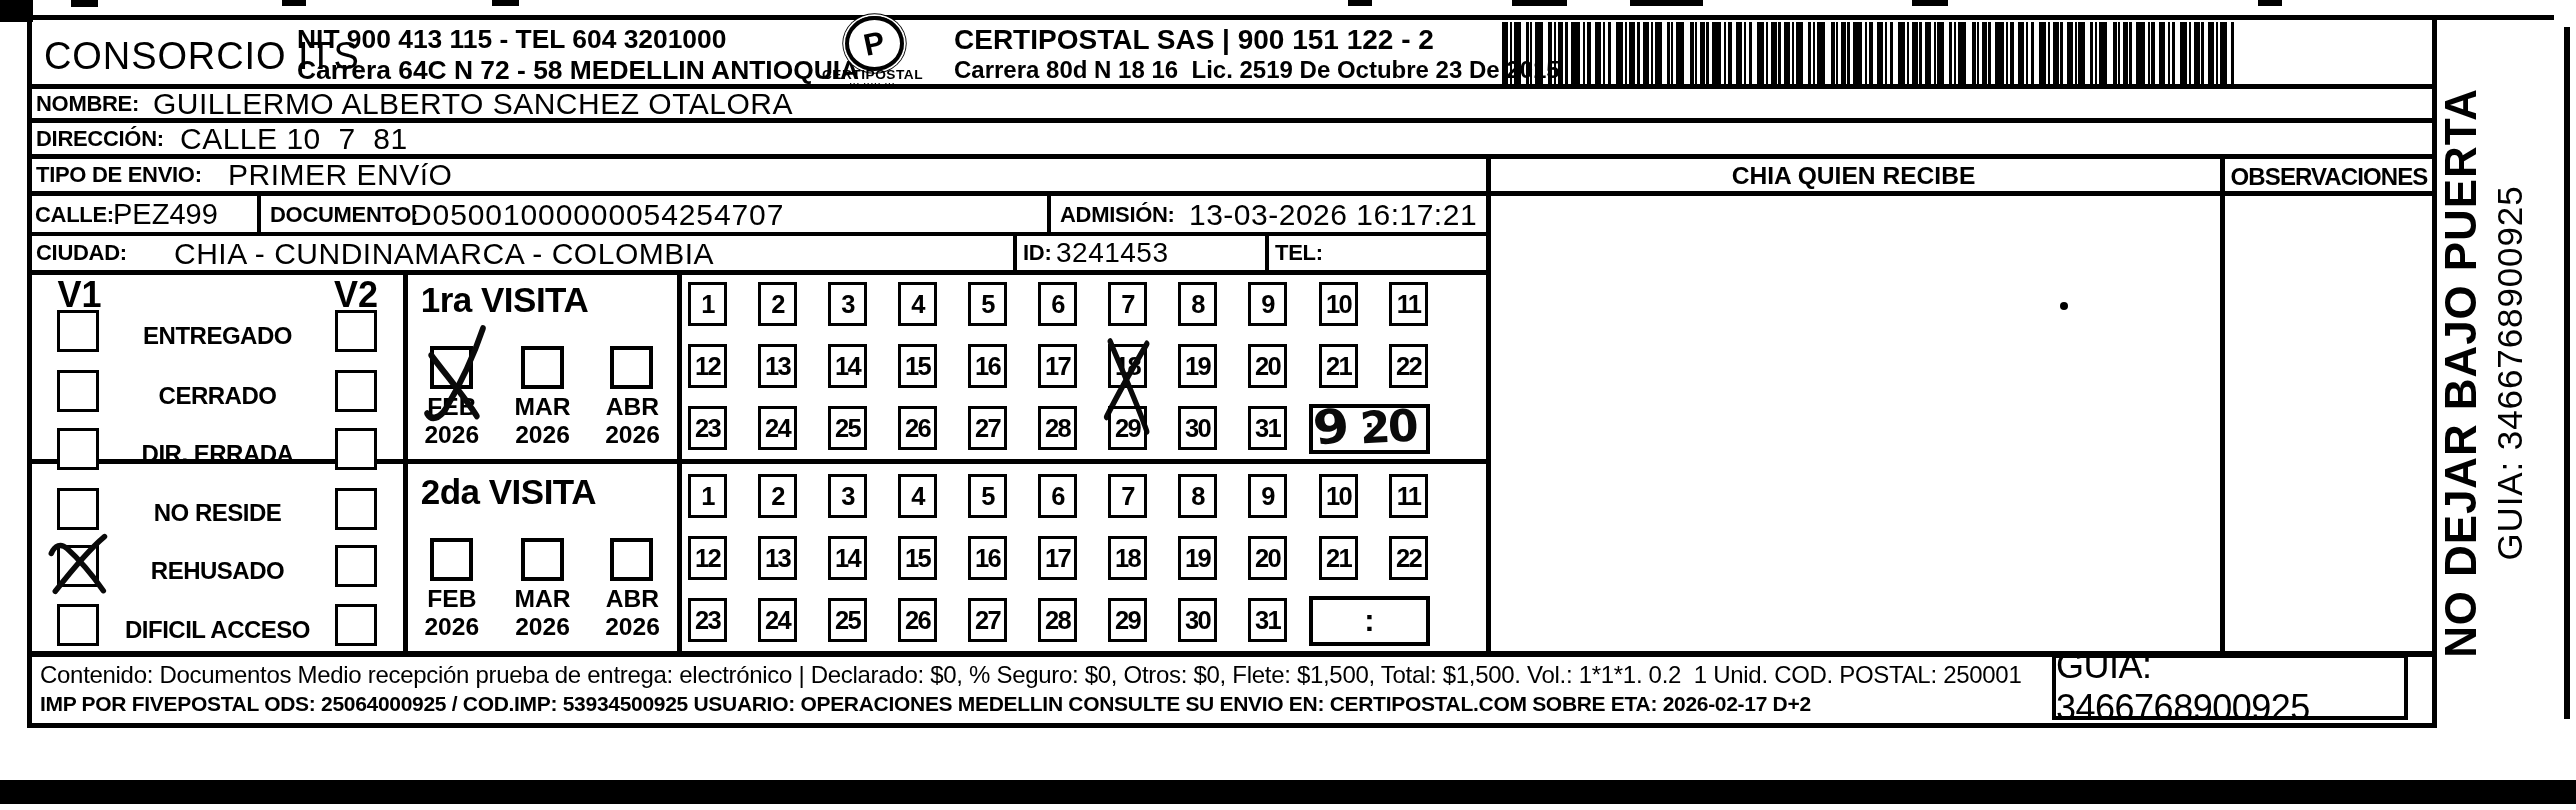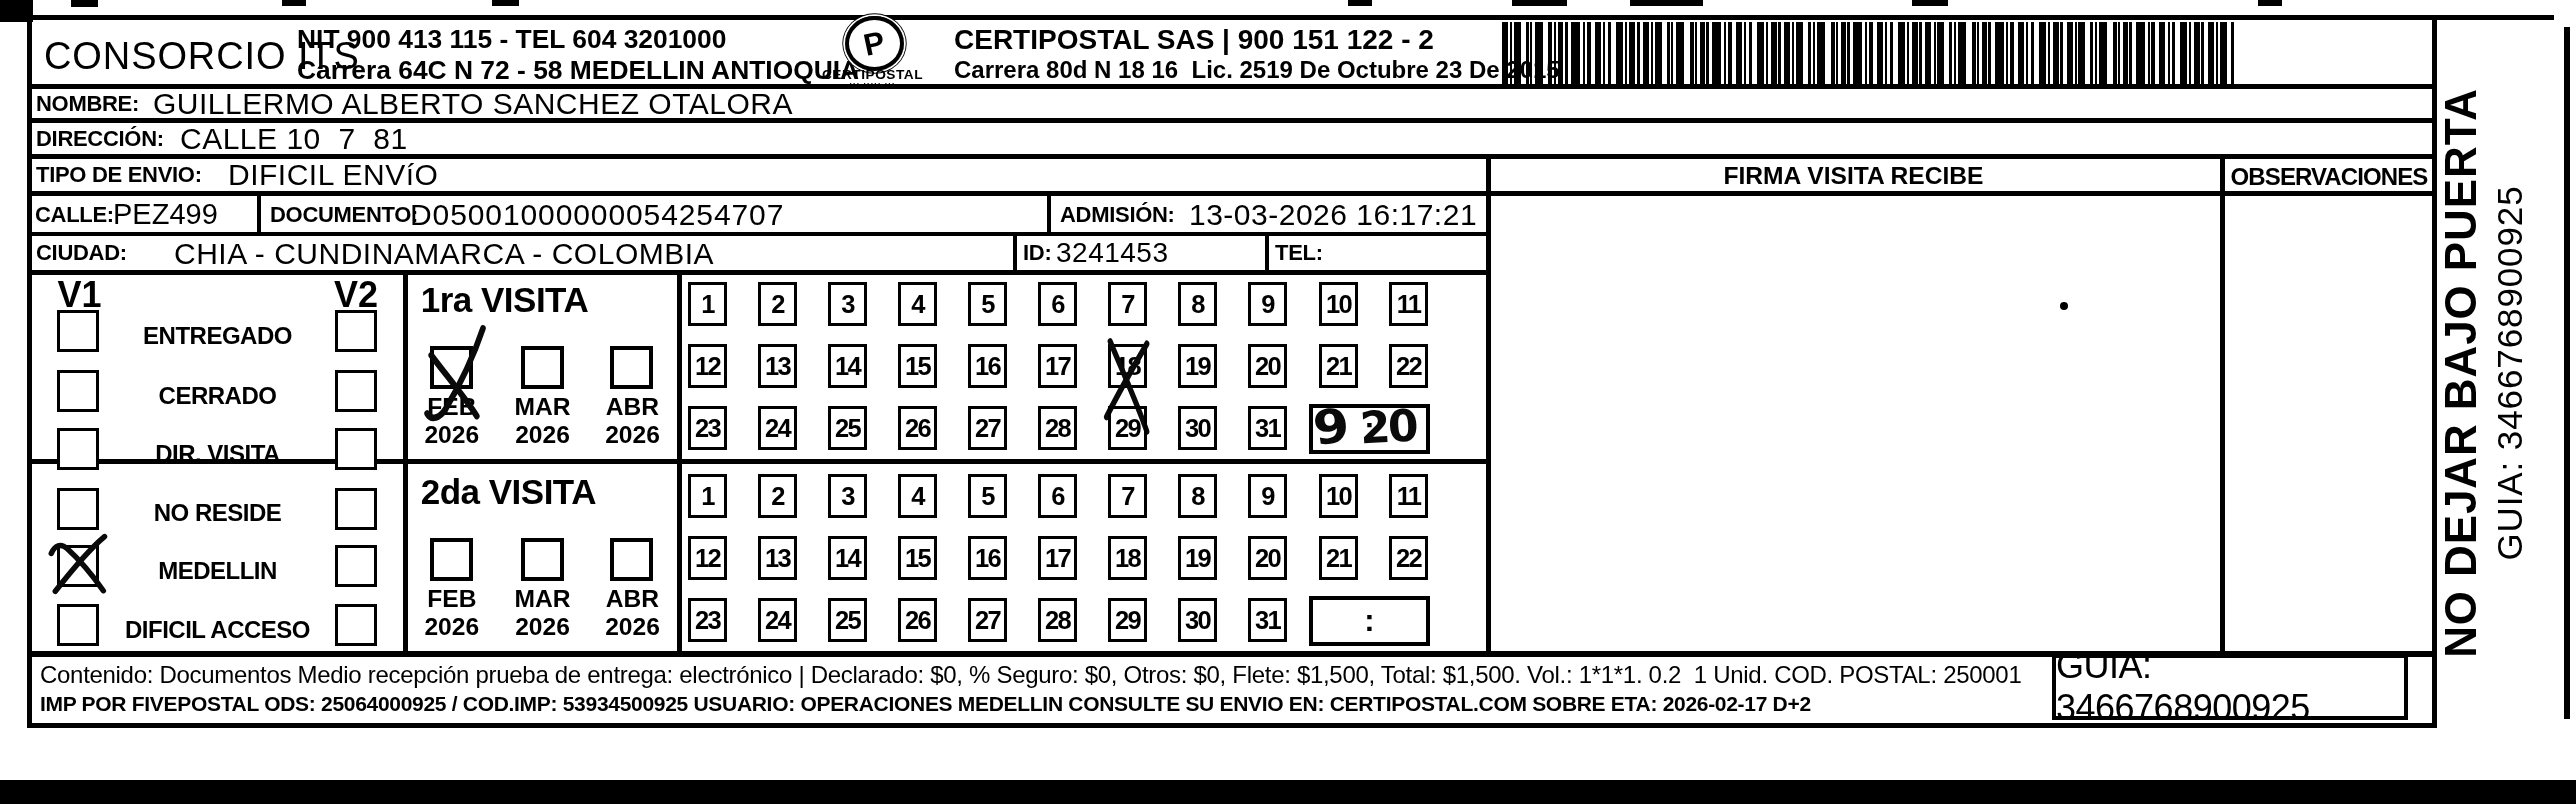--- a/index.html
+++ b/index.html
@@ -181,62 +181,62 @@
     <div class="barcode-bar" style="left: 729px; width: 2.7px;"></div>
   </div>
 
 <span class="lbl" style="left:36px;top:91px;">NOMBRE:</span>
 <span class="val" style="left:153px;top:87px;">GUILLERMO ALBERTO SANCHEZ OTALORA</span>
 
 <span class="lbl" style="left:36px;top:126px;">DIRECCIÓN:</span>
 <span class="val" style="left:180px;top:122px;">CALLE 10  7  81</span>
 
 <span class="lbl" style="left:36px;top:162px;">TIPO DE ENVIO:</span>
-<span class="val" style="left:228px;top:158px;">DIFICIL ENVíO</span>
+<span class="val" style="left:228px;top:158px;">PRIMER ENVíO</span>
 
 <span class="lbl" style="left:35px;top:202px;">CALLE:</span>
 <span class="val" style="left:113px;top:198px;font-size:29px;letter-spacing:0;">PEZ499</span>
 
 <span class="lbl" style="left:270px;top:202px;">DOCUMENTO:</span>
 <span class="val" style="left:410px;top:198px;letter-spacing:0.9px;">D05001000000054254707</span>
 
 <span class="lbl" style="left:1060px;top:202px;">ADMISIÓN:</span>
 <span class="val" style="left:1189px;top:198px;">13-03-2026 16:17:21</span>
 
 <span class="lbl" style="left:36px;top:240px;">CIUDAD:</span>
 <span class="val" style="left:138px;top:237px;margin-left:36px;">CHIA - CUNDINAMARCA - COLOMBIA</span>
 
 <span class="lbl" style="left:1023px;top:240px;">ID:</span>
 <span class="val" style="left:1056px;top:237px;font-size:28px;">3241453</span>
 
 <span class="lbl" style="left:1275px;top:240px;">TEL:</span>
 <span class="val" style="left:1331px;top:237px;"></span>
 
-<div class="hdr-center" style="left:1491px;top:162px;width:725px;font-size:24.6px;">FIRMA VISITA RECIBE</div>
+<div class="hdr-center" style="left:1491px;top:162px;width:725px;font-size:24.6px;">CHIA QUIEN RECIBE</div>
 <div class="abs" style="left:1491px;top:196px;width:725px;height:455px;"></div>
 <div class="hdr-center" style="left:2225px;top:163px;width:208px;font-size:24px;letter-spacing:-0.9px;">OBSERVACIONES</div>
 <div class="abs" style="left:2225px;top:196px;width:208px;height:455px;"></div>
 
 <div class="abs" id="status-panel" style="left:32px;top:270px;width:372px;height:383px;">
   <div class="abs" style="left:25.5px;top:3.6px;font-size:36px;font-weight:bold;">V1</div>
   <div class="abs" style="left:302px;top:3.6px;font-size:36px;font-weight:bold;">V2</div>
 <div class="chk" style="left: 24.6px; top: 40px; width: 36px; height: 36px;"></div>
     <div class="statuslabel" style="left: 67px; top: 52px;">ENTREGADO</div>
     <div class="chk" style="left: 303px; top: 40px; width: 36px; height: 36px;"></div>
     <div class="chk" style="left: 24.6px; top: 100px; width: 36px; height: 36px;"></div>
     <div class="statuslabel" style="left: 67px; top: 112px;">CERRADO</div>
     <div class="chk" style="left: 303px; top: 100px; width: 36px; height: 36px;"></div>
     <div class="chk" style="left: 24.6px; top: 158px; width: 36px; height: 36px;"></div>
-    <div class="statuslabel" style="left: 67px; top: 170px;">DIR. VISITA</div>
+    <div class="statuslabel" style="left: 67px; top: 170px;">DIR. ERRADA</div>
     <div class="chk" style="left: 303px; top: 158px; width: 36px; height: 36px;"></div>
     <div class="chk" style="left: 24.6px; top: 218px; width: 36px; height: 36px;"></div>
     <div class="statuslabel" style="left: 67px; top: 229px;">NO RESIDE</div>
     <div class="chk" style="left: 303px; top: 218px; width: 36px; height: 36px;"></div>
     <div class="chk" style="left: 24.6px; top: 275px; width: 36px; height: 36px;"></div>
-    <div class="statuslabel" style="left: 67px; top: 287px;">MEDELLIN</div>
+    <div class="statuslabel" style="left: 67px; top: 287px;">REHUSADO</div>
     <div class="chk" style="left: 303px; top: 275px; width: 36px; height: 36px;"></div>
     <div class="xwrap" style="left: 15.5px; top: 266px; width: 60px; height: 60px; transform: rotate(-3deg);">
       <svg width="60" height="60" viewBox="0 0 60 60" preserveAspectRatio="none">
     <path d="M6,54 C20,38 42,14 58,2" fill="none" stroke="#0a0a0a" stroke-width="5.5" stroke-linecap="round"></path>
     <path d="M4,16 C8,8 14,6 20,12 C32,24 44,40 54,56" fill="none" stroke="#0a0a0a" stroke-width="5.5" stroke-linecap="round"></path>
       </svg>
     </div>
     <div class="chk" style="left: 24.6px; top: 334px; width: 36px; height: 36px;"></div>
     <div class="statuslabel" style="left: 67px; top: 346px;">DIFICIL ACCESO</div>
     <div class="chk" style="left: 303px; top: 334px; width: 36px; height: 36px;"></div>

